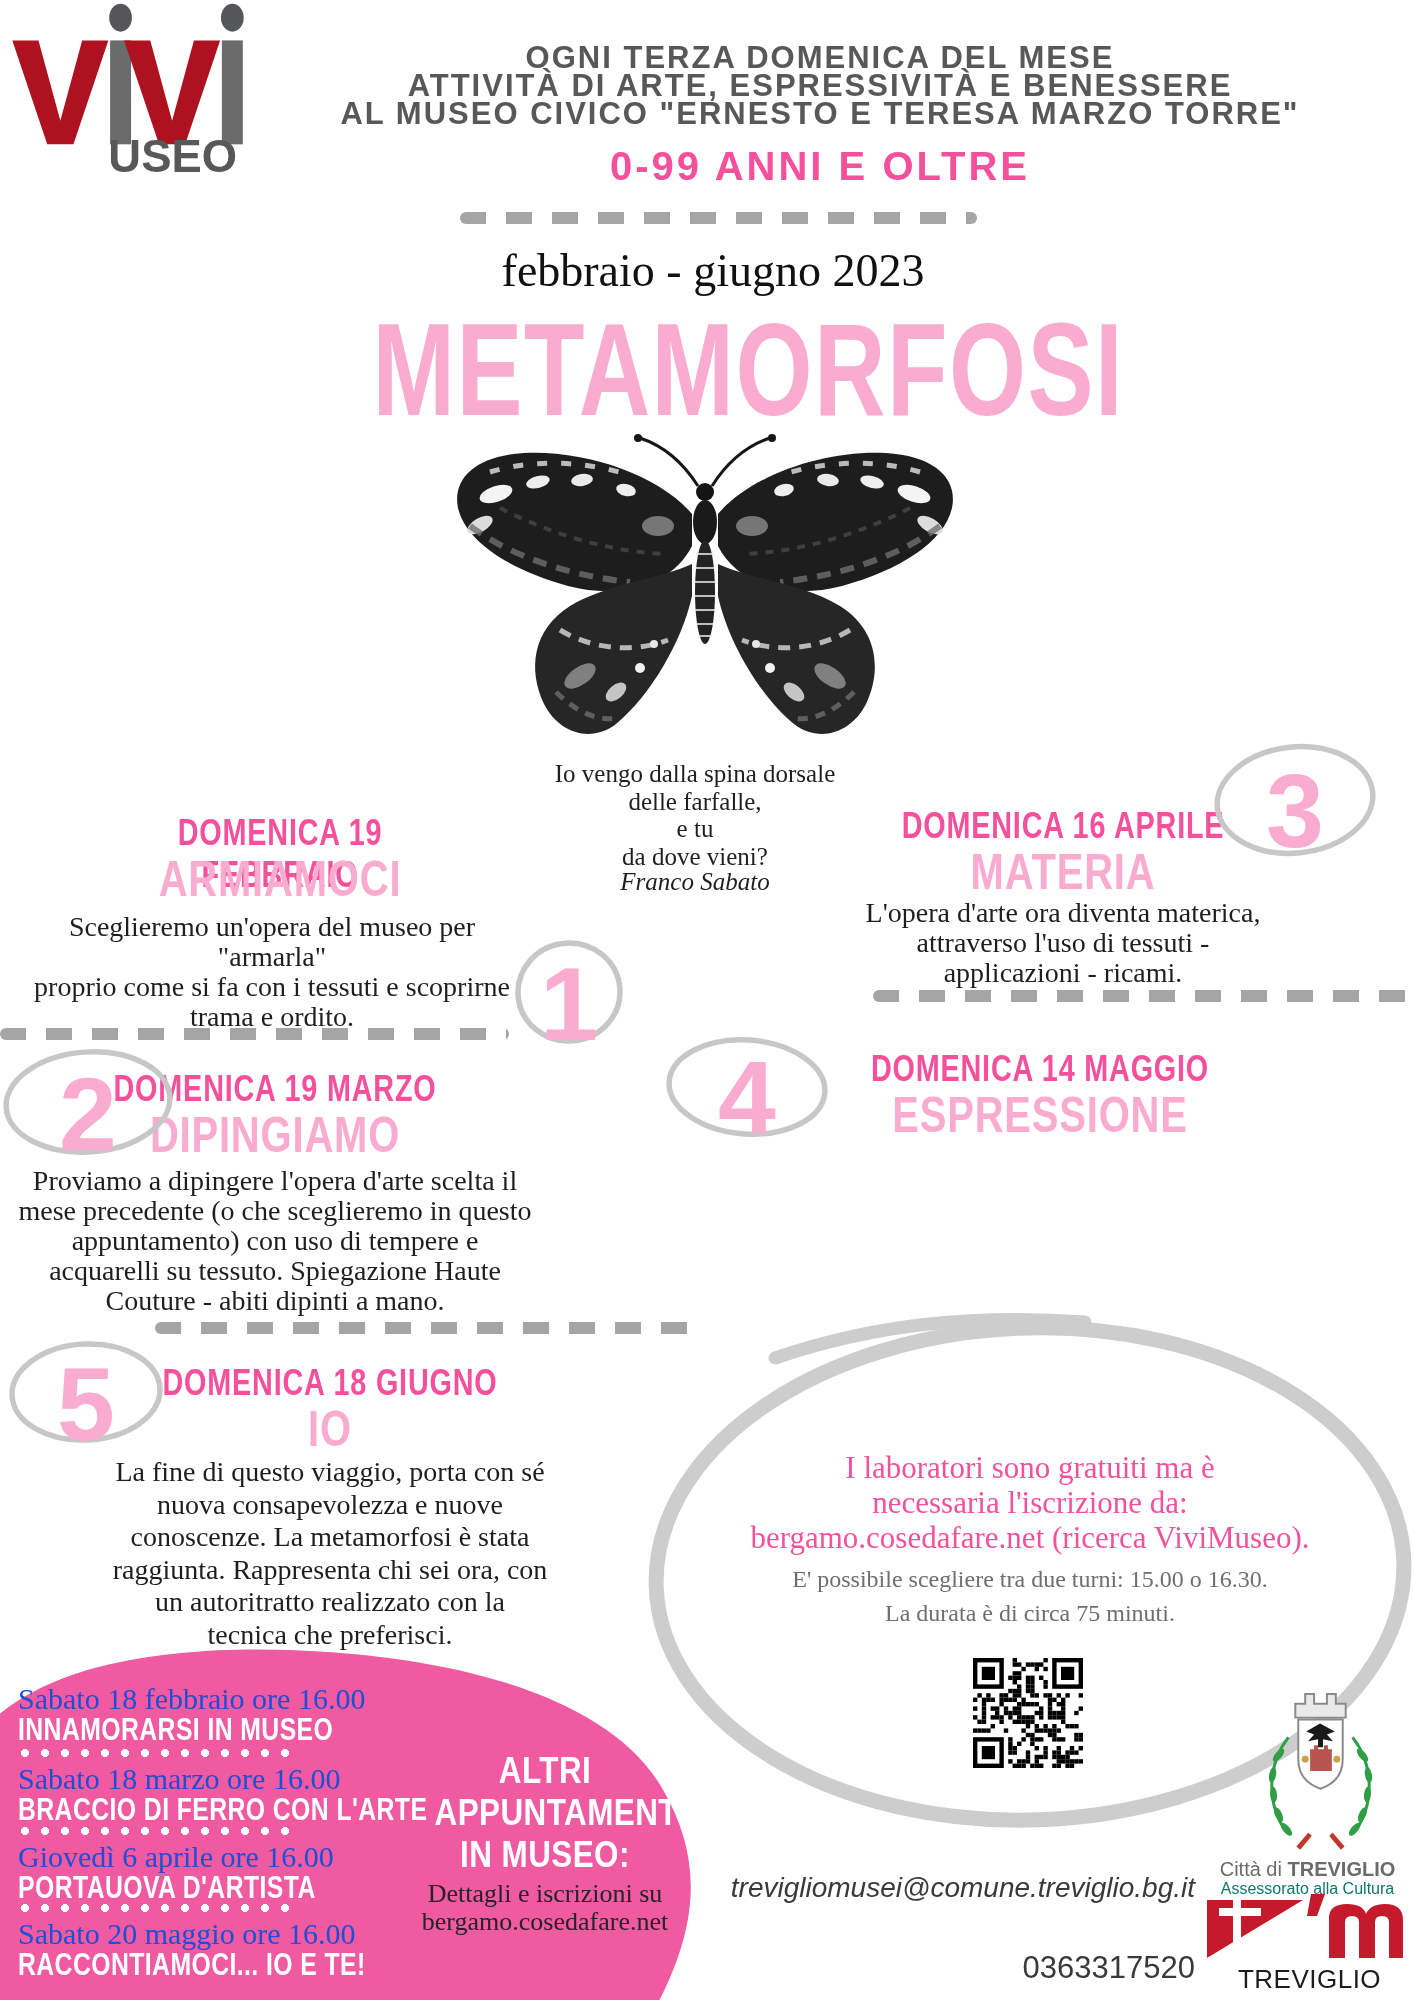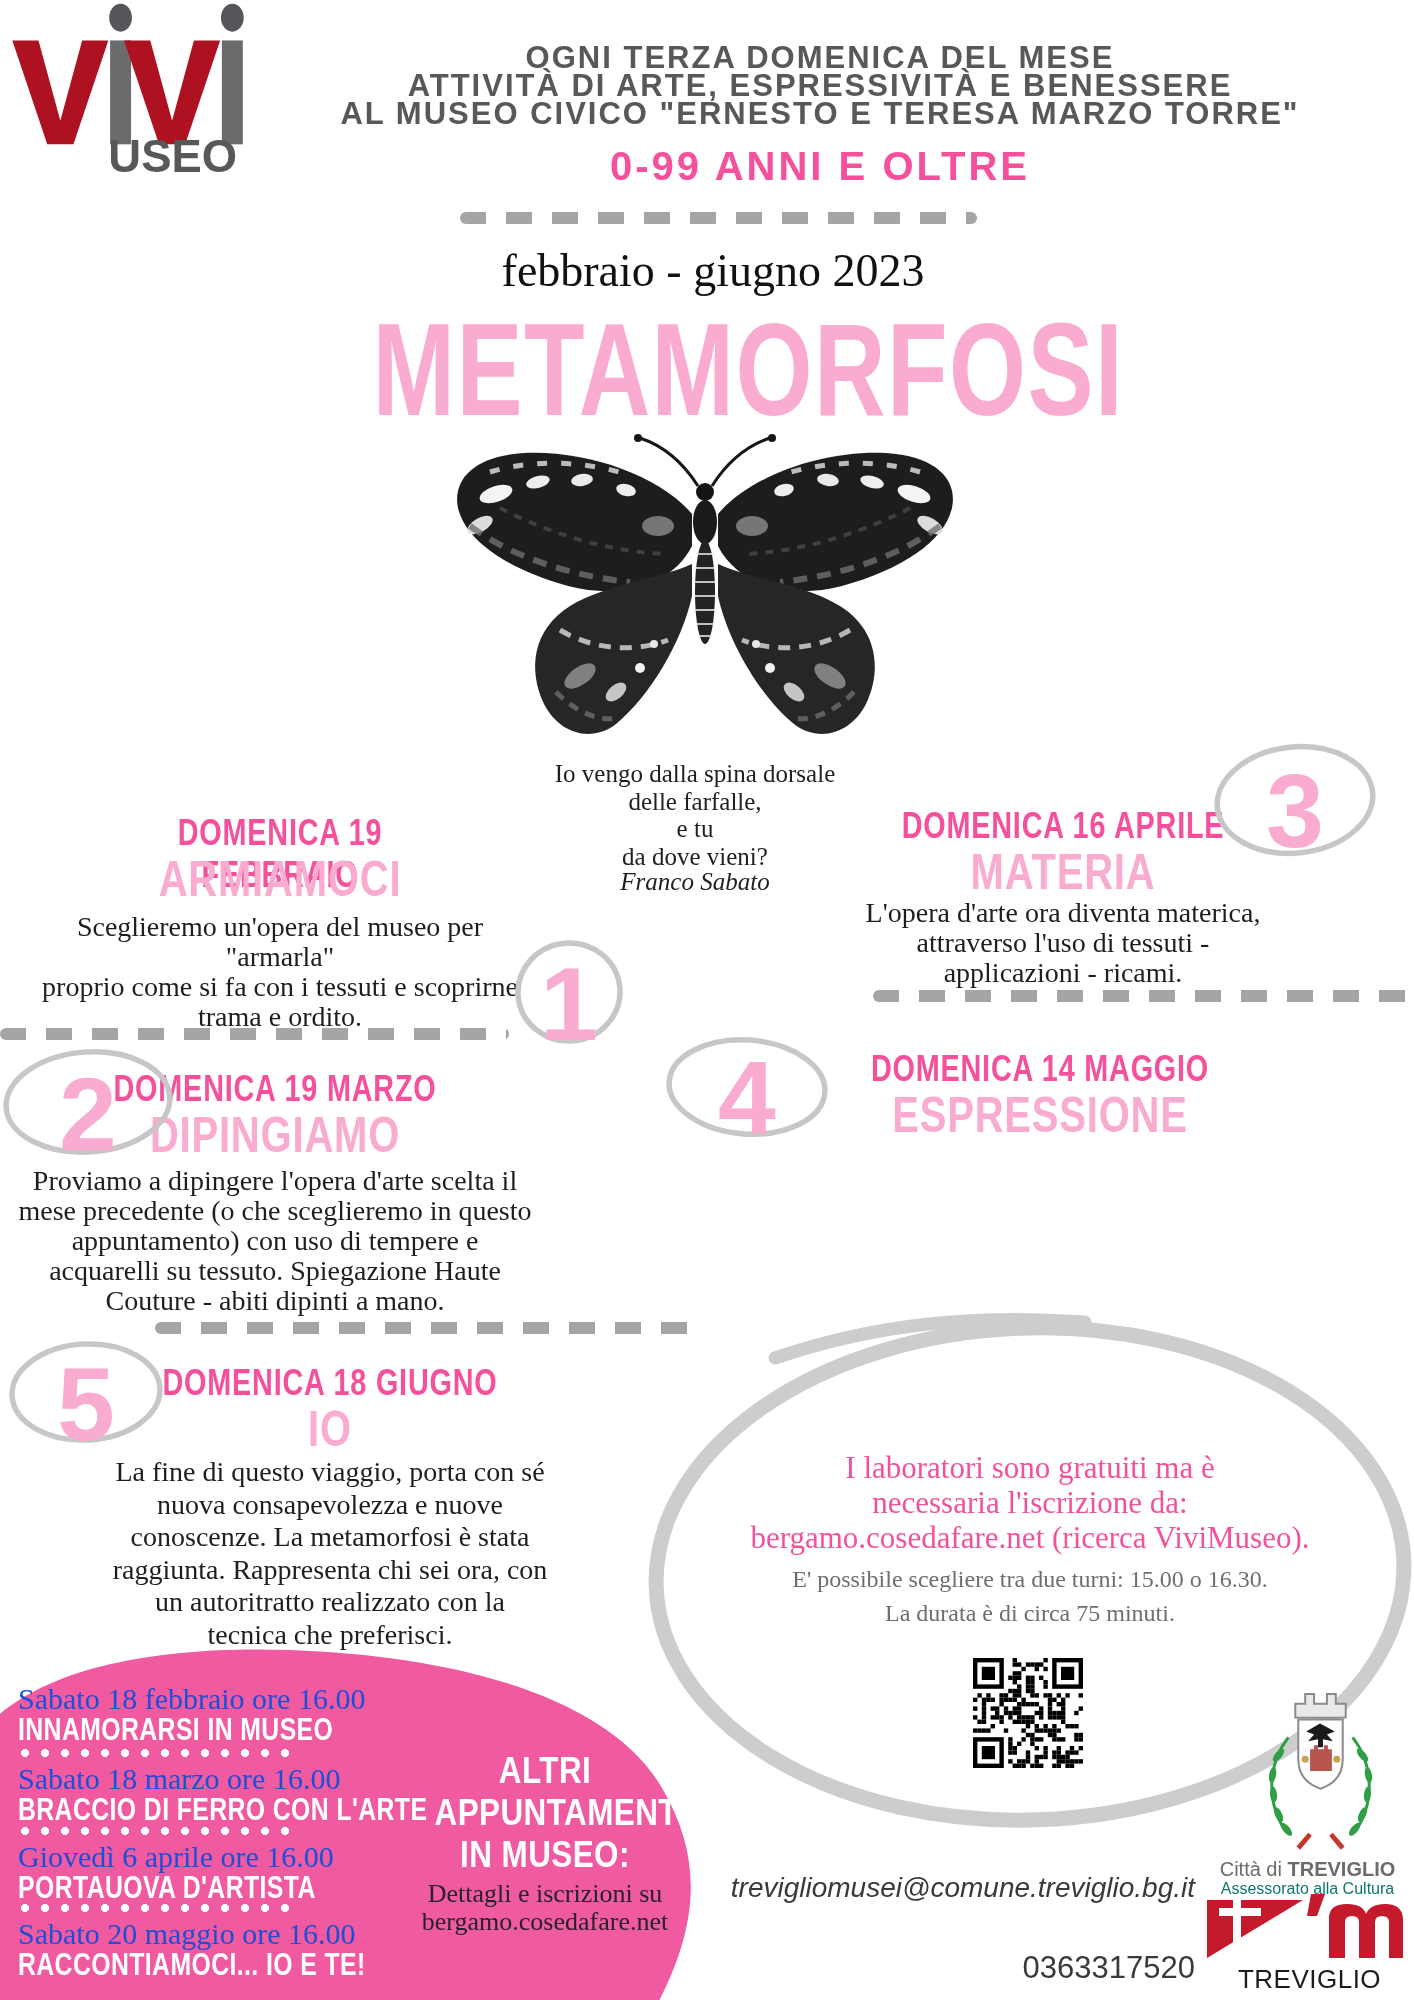--- a/index.html
+++ b/index.html
@@ -93,21 +93,21 @@
   </div>
 
   <div class="abs ser ml ctr" style="left:530px;top:760px;width:330px;font-size:25px;line-height:27.5px;color:#1f1f1f;">Io vengo dalla spina dorsale
 delle farfalle,
 e tu
 da dove vieni?</div>
   <div class="abs ser ctr" style="left:530px;top:868px;width:330px;font-size:25px;font-style:italic;color:#1f1f1f;">Franco Sabato</div>
 
   <div class="abs cond ctr hot dTitle sx80" style="left:60px;top:812px;width:440px;">DOMENICA 19 FEBBRAIO</div>
   <div class="abs cond ctr lite dSub sx80" style="left:60px;top:850px;width:440px;">ARMIAMOCI</div>
-  <div class="abs body ml ctr" style="left:20px;top:912px;width:520px;">Sceglieremo un'opera del museo per "armarla"
+  <div class="abs body ml ctr" style="left:12px;top:912px;width:520px;">Sceglieremo un'opera del museo per "armarla"
 proprio come si fa con i tessuti e scoprirne
 trama e ordito.</div>
 
   <div class="abs cond ctr hot dTitle sx80" style="left:843px;top:805px;width:440px;">DOMENICA 16 APRILE</div>
   <div class="abs cond ctr lite dSub sx80" style="left:843px;top:843px;width:440px;">MATERIA</div>
   <div class="abs body ml ctr" style="left:803px;top:898px;width:520px;">L'opera d'arte ora diventa materica,
 attraverso l'uso di tessuti -
 applicazioni - ricami.</div>
 
   <div class="abs dash" style="left:873px;top:990px;width:541px;"></div>

